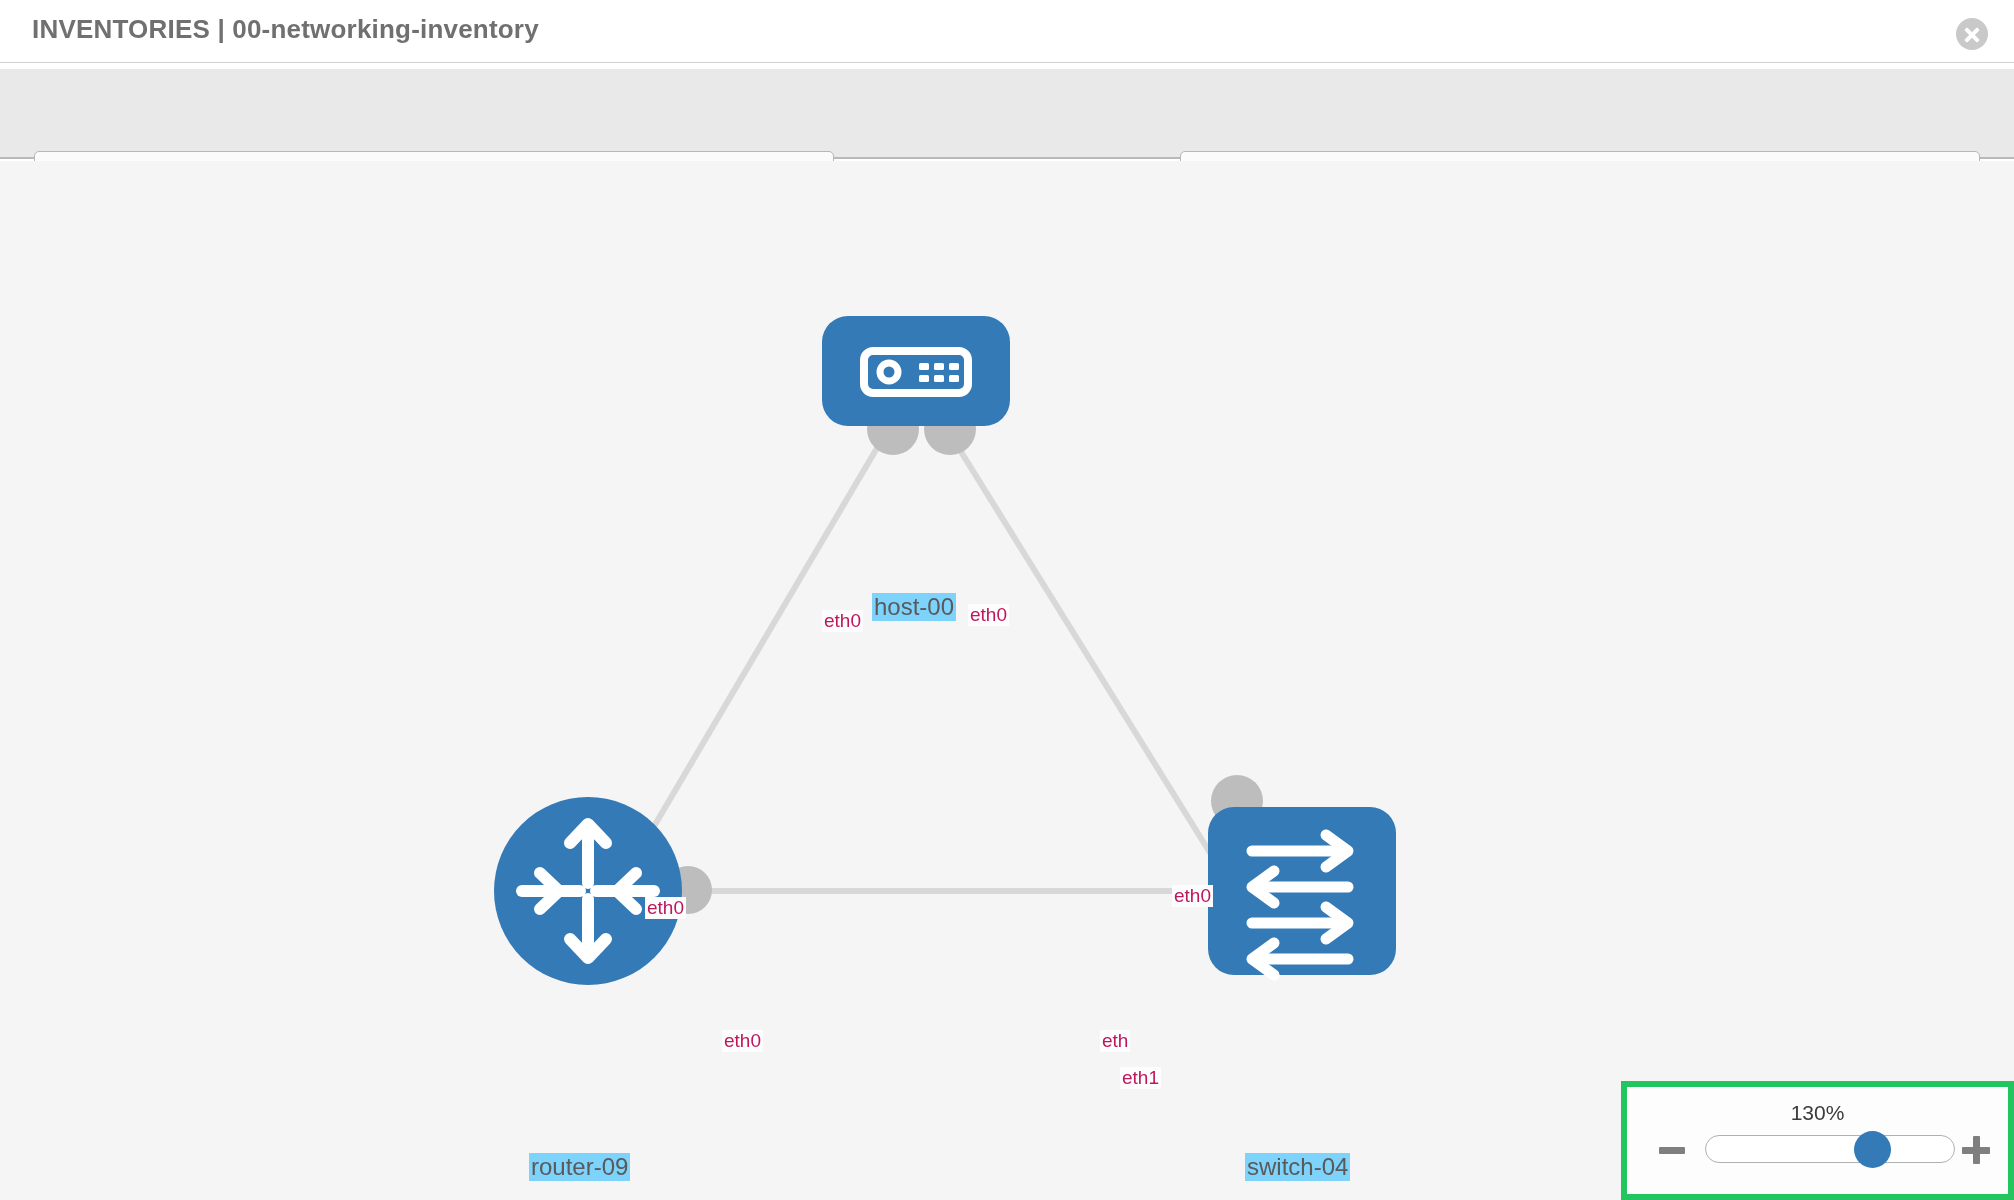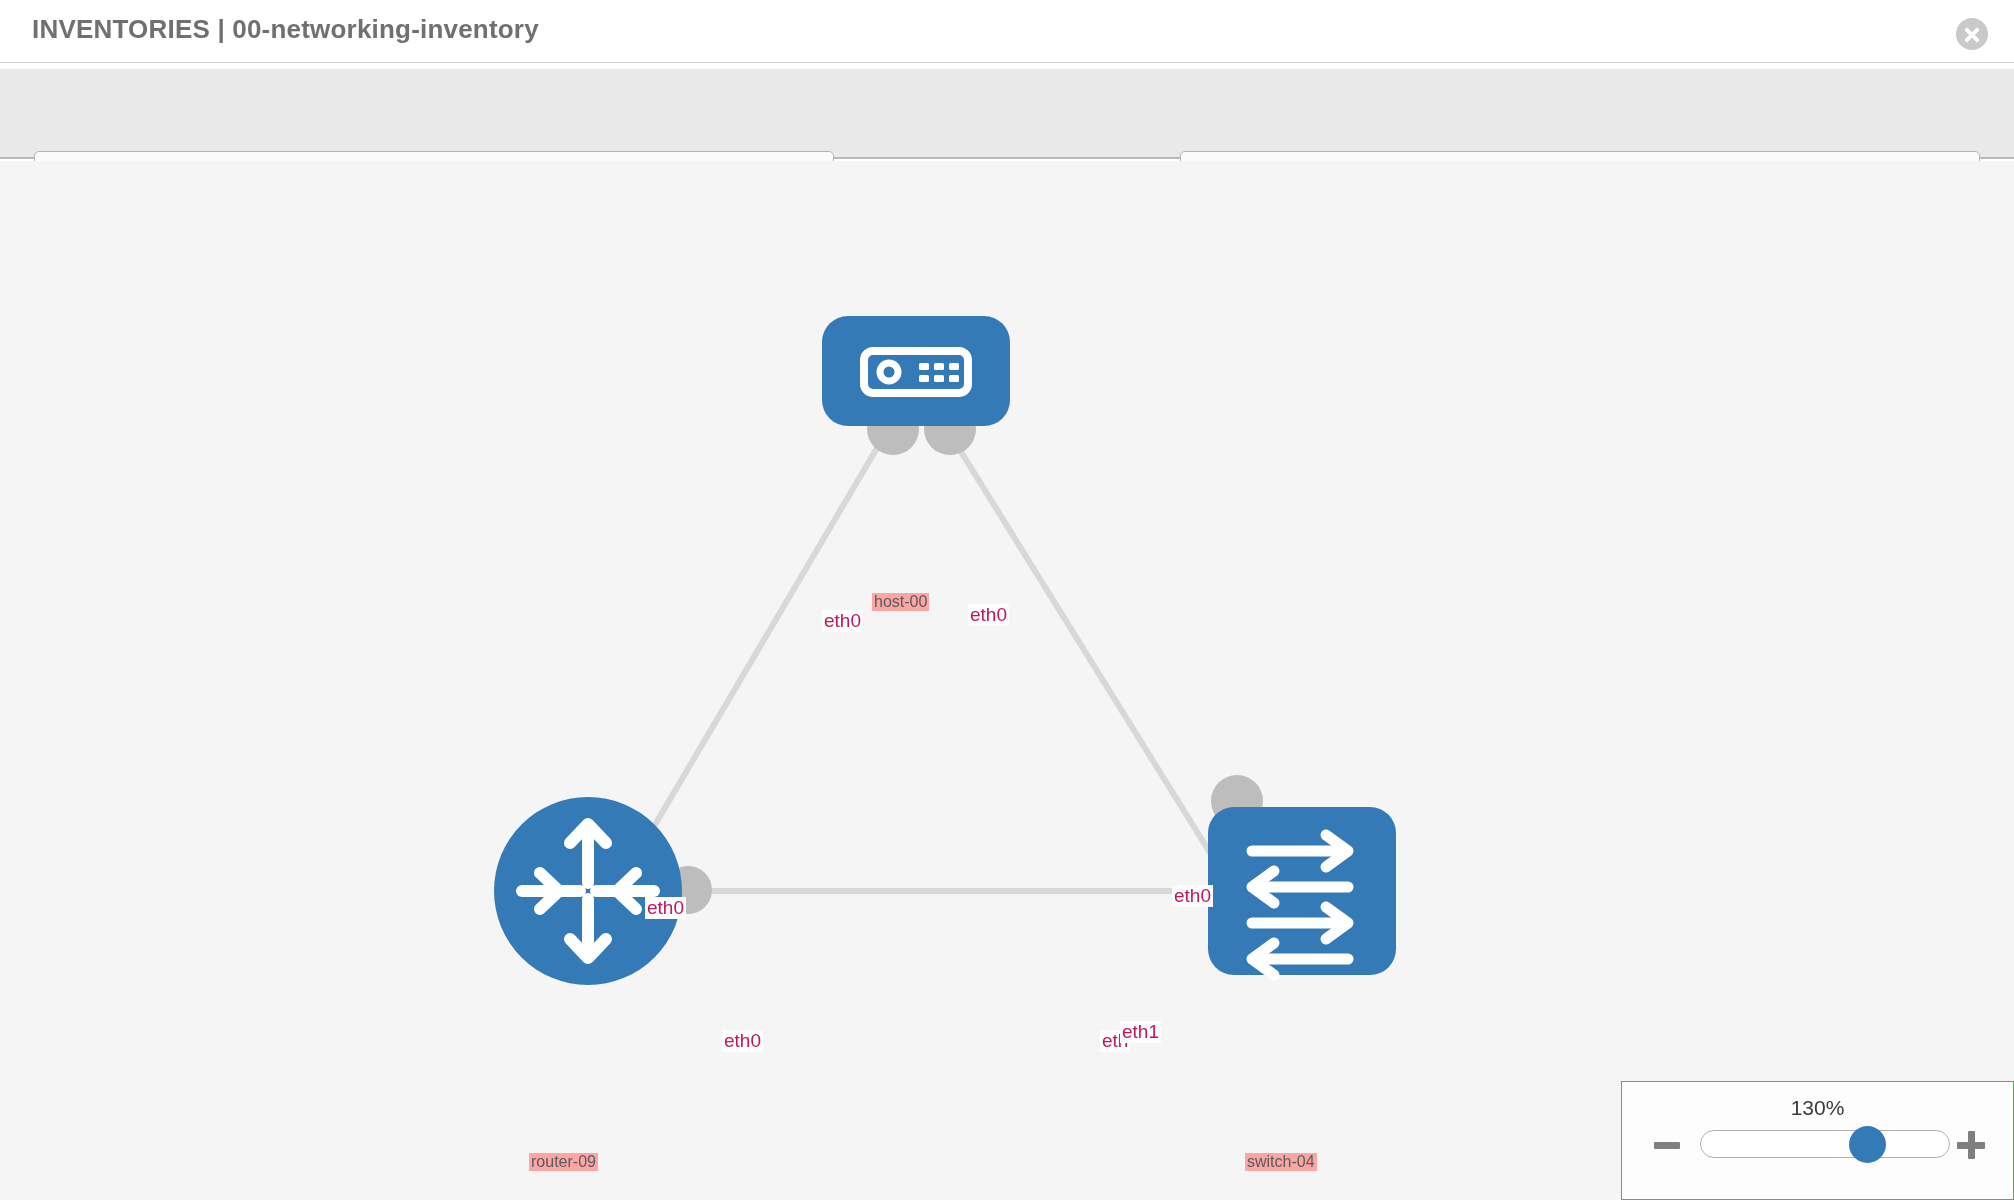--- a/index.html
+++ b/index.html
@@ -87,42 +87,42 @@
     position: absolute; left: 0; top: 161px;
     width: 2014px; height: 1039px;
     background: #f5f5f5;
     overflow: hidden;
   }
   #topology-svg { position: absolute; left: 0; top: 0; }
 
   
   .node-label {
     position: absolute;
-    font-size: 16px;
+    font-size: 24px;
     color: #5a5a5a;
-    background: #fca5a5;
+    background: #7dd3fc;
     white-space: nowrap;
     padding: 0 2px;
   }
   .edge-label {
     position: absolute;
     font-size: 19px;
     color: #be185d;
     background: #fdfdfd;
     white-space: nowrap;
     padding: 0 2px;
   }
 
   
   #zoom-control {
     position: absolute;
     left: 1621px; top: 1081px;
     width: 393px; height: 119px;
     background: #fdfdfd;
-    border: 1px solid #22c55e;
+    border: 6px solid #22c55e;
   }
   #zoom-percent {
     position: absolute; left: 0; top: 14px;
     width: 100%; text-align: center;
     font-size: 21px; color: #3c3c3c;
   }
   #zoom-minus, #zoom-plus {
     position: absolute; top: 46px;
     width: 34px; height: 34px;
     cursor: pointer;
@@ -277,21 +277,21 @@
   <div class="edge-label" style="left:968px; top:443px;">eth0</div>
 
   <div class="edge-label" style="left:645px; top:736px;">eth0</div>
 
   <div class="edge-label" style="left:1172px; top:724px;">eth0</div>
 
   <div class="edge-label" style="left:722px; top:869px;">eth0</div>
 
   <div class="edge-label" style="left:1100px; top:869px;">eth</div>
 
-  <div class="edge-label" style="left:1120px; top:860px;">eth1</div>
+  <div class="edge-label" style="left:1120px; top:906px;">eth1</div>
 </div>
 
 <div id="zoom-control">
   <div id="zoom-percent">130%</div>
   <div id="zoom-minus"></div>
   <div id="zoom-slider">
     <div id="zoom-thumb" style="left: 67%;"></div>
   </div>
   <div id="zoom-plus"></div>
 </div>

